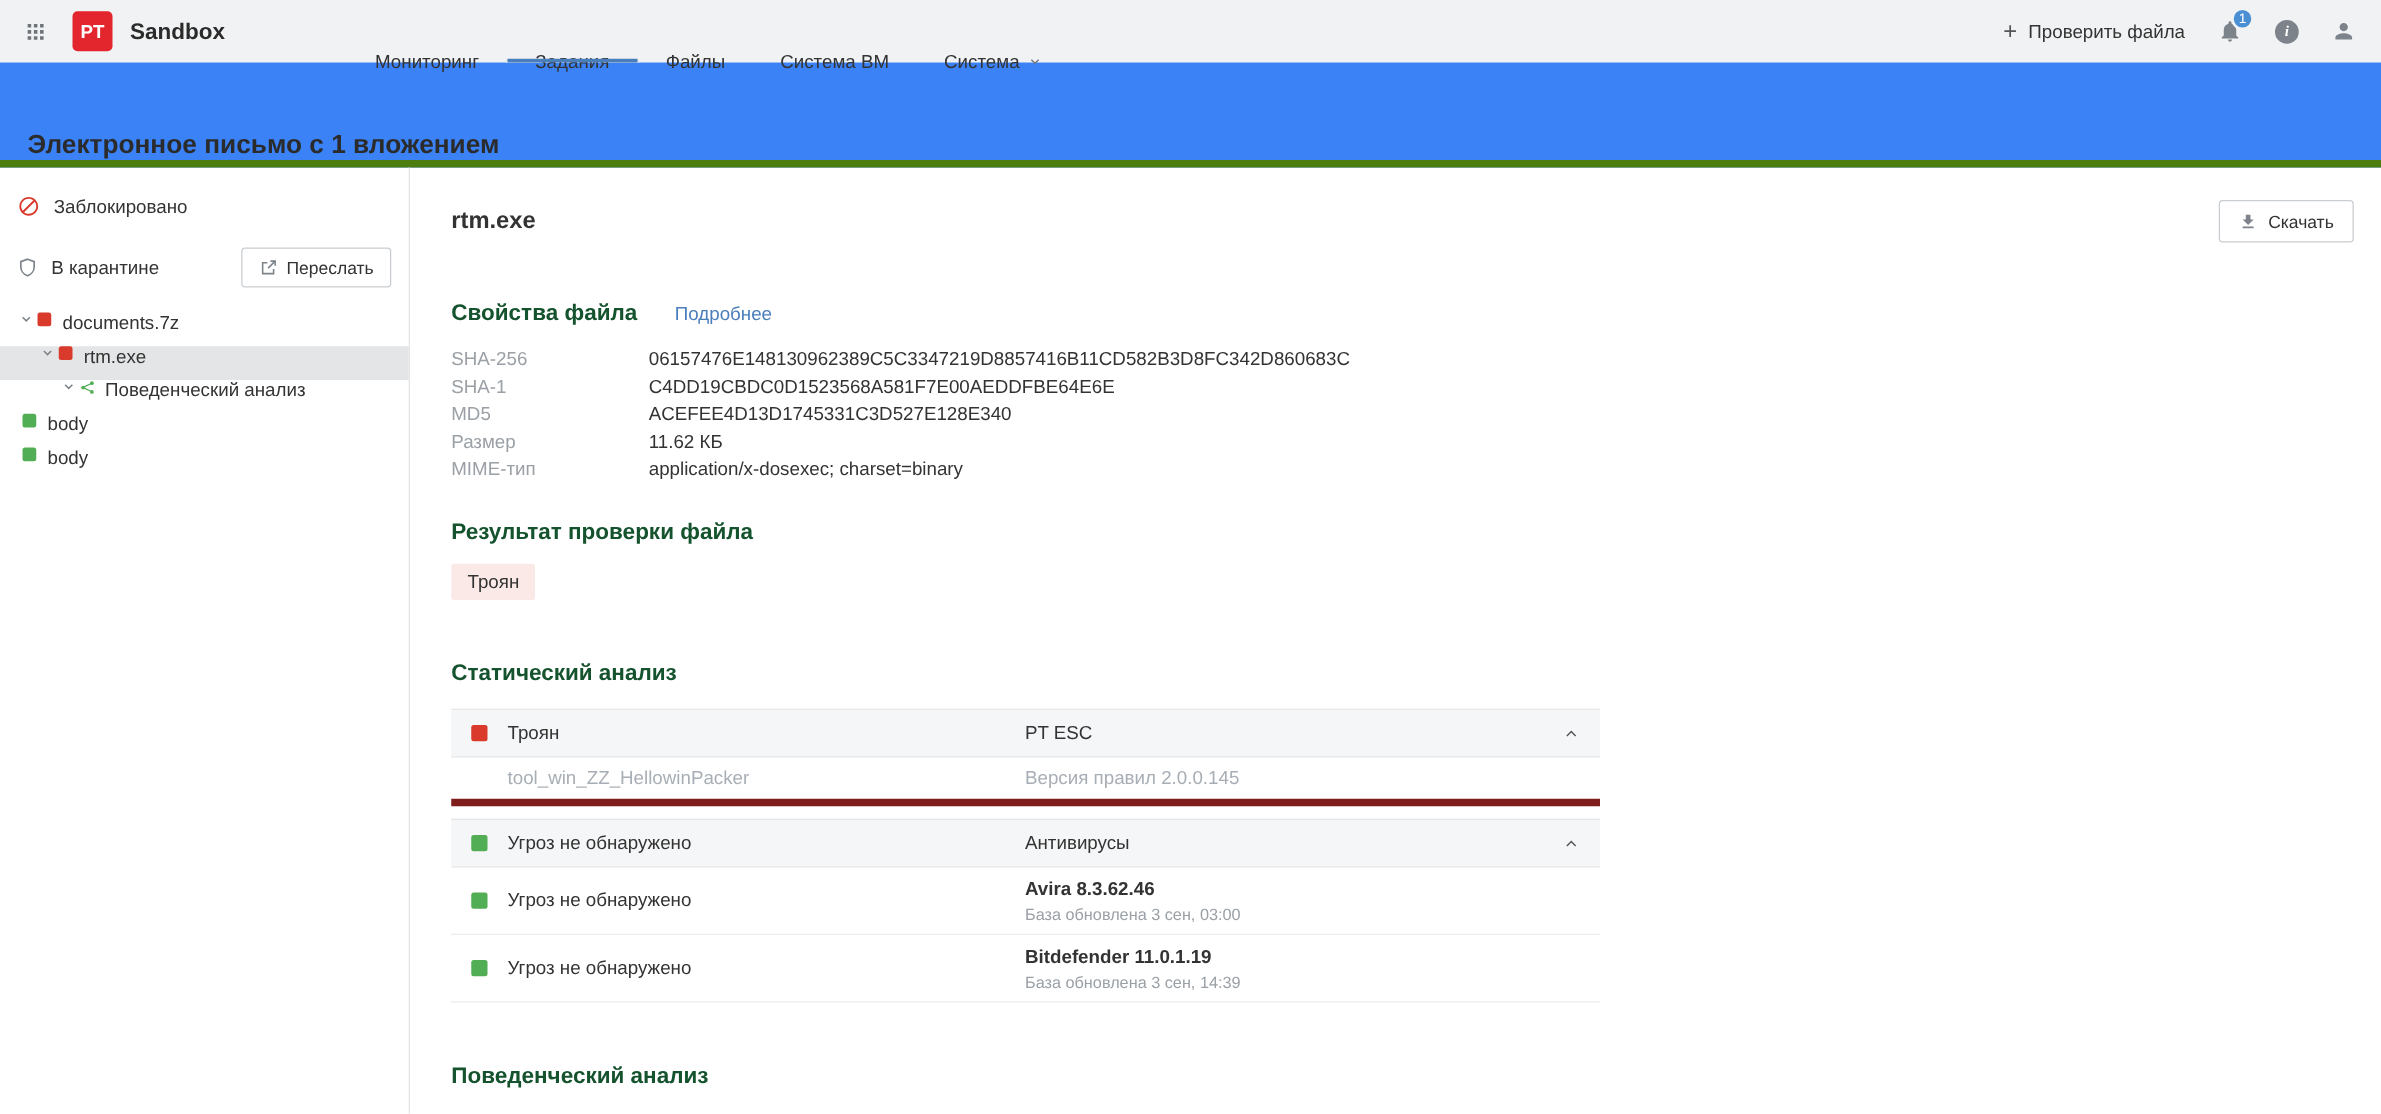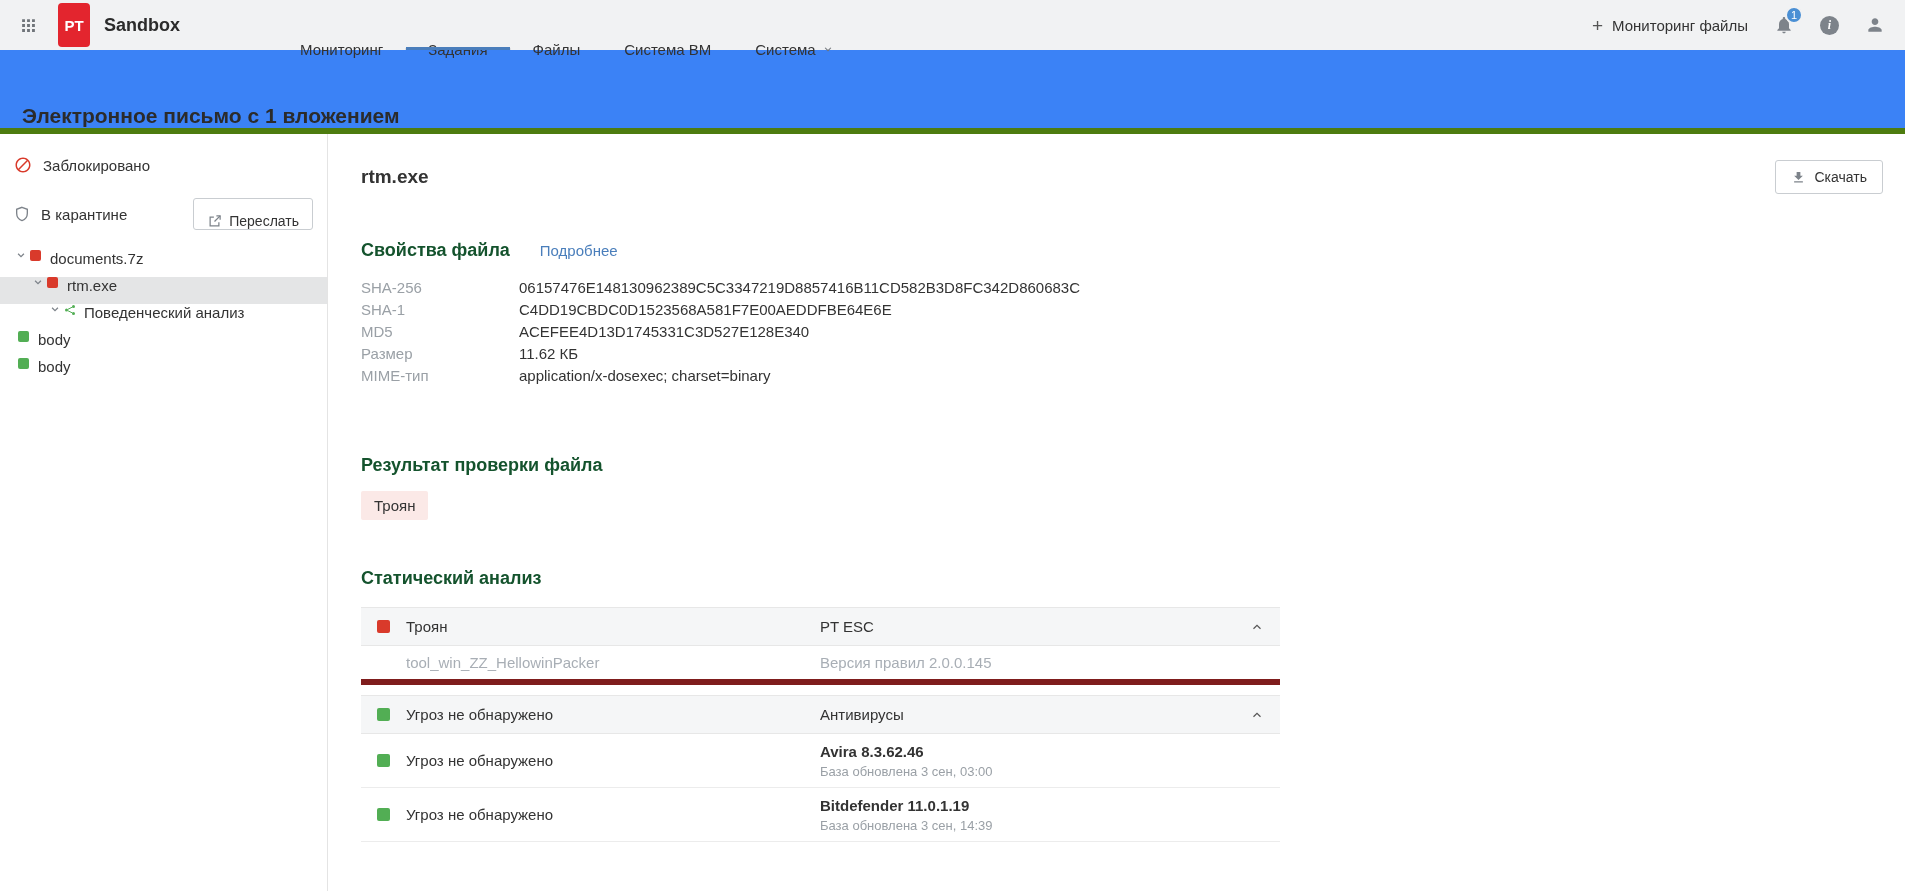--- a/index.html
+++ b/index.html
@@ -8,21 +8,21 @@
     font-family: "Liberation Sans", sans-serif;
     font-size: 15px; color: #333; background: #fff;
   }
   
   .topbar {
     height: 50px; background: #f1f2f3; display: flex; align-items: stretch;
   }
   .tb-left { display:flex; align-items:center; padding-left:14px; }
   .grid-btn { width:28px; height:28px; display:flex; align-items:center; justify-content:center; cursor:pointer; }
   .logo {
-    width:32px; height:44px; background:#e3252e; border-radius:4px; margin-left:16px;
+    width:32px; height:32px; background:#e3252e; border-radius:4px; margin-left:16px;
     color:#fff; font-weight:bold; font-size:15px; display:flex; align-items:center; justify-content:center;
   }
   .brand { font-weight:bold; font-size:18px; margin-left:14px; color:#2b2b2b; }
   .nav { display:flex; align-items:stretch; margin-left:98px; }
   .nav-item {
     display:flex; align-items:center; padding:0 22px; font-size:15px; color:#333;
     cursor:pointer; position:relative; gap:7px;margin-top:48px;
   }
   .nav-item.active {
     background:#eceeef; border-left:1px solid #dfe1e3; border-right:1px solid #dfe1e3;
@@ -49,21 +49,21 @@
     height:84px; display:flex; align-items:flex-end; padding-left:22px;
     border-bottom:6px solid #4d7c0f; background:#3b82f6;
   }
   .page-title { font-size:21px; font-weight:bold; color:#2b2b2b; }
   
   .layout { display:flex; height:757px; }
   .sidebar { width:328px; border-right:1px solid #e4e4e4; padding-top:10px; flex-shrink:0; }
   .side-row { display:flex; align-items:center; padding:12px 14px; gap:11px; font-size:15px; }
   .fwd-btn {
     margin-left:auto; height:32px; padding:0 13px; background:#fff; border:1px solid #c9cdd1;
-    border-radius:3px; display:flex; align-items:flex-end; gap:7px; font-size:14px; color:#333; cursor:pointer;
+    border-radius:3px; display:flex; align-items:center; gap:7px; font-size:14px; color:#333; cursor:pointer;
   }
   .tree { margin-top:8px; }
   .tree-row { height:27px; display:flex; align-items:flex-start; font-size:15px; cursor:pointer; }
   .tree-row.selected { background:#e4e5e6; }
   .tree-row .chev { width:18px; display:flex; justify-content:center; flex-shrink:0; }
   .tree-row .nochev { width:6px; flex-shrink:0; }
   .indent0 { padding-left:12px; } .indent1 { padding-left:29px; } .indent2 { padding-left:46px; }
   .sq { width:11px; height:11px; border-radius:2px; margin-right:9px; flex-shrink:0; }
   .sq-sm { width:13px; height:13px; border-radius:2px; flex-shrink:0; }
   .red { background:#d93a2b; } .green { background:#52ae54; }
@@ -77,21 +77,21 @@
     height:34px; padding:0 15px; background:#fff; border:1px solid #c9cdd1; border-radius:3px;
     display:flex; align-items:center; gap:9px; font-size:14px; color:#333; cursor:pointer;
   }
   .section-title { font-size:18px; font-weight:bold; color:#14532d; }
   .props-head { margin-top:46px; display:flex; align-items:baseline; gap:30px; }
   .more-link { color:#4a7ebb; font-size:15px; cursor:pointer; text-decoration:none; }
   .props { margin-top:16px; }
   .prop-row { display:flex; line-height:22px; }
   .prop-label { width:158px; color:#9aa0a6; flex-shrink:0; }
   .prop-value { color:#333; }
-  .verdict-title { margin-top:68px; }
+  .verdict-title { margin-top:28px; }
   .verdict-badge {
     display:inline-block; margin-top:15px; padding:6px 13px; background:#fbe9e7;
     border-radius:2px; font-size:15px; color:#333;
   }
   .static-title { margin-top:48px; }
   .tbl { margin-top:18px; width:919px; }
   .grp-head {
     height:39px; background:#f5f6f7; border-top:1px solid #e7e7e7; border-bottom:1px solid #e7e7e7;
     display:flex; align-items:center; padding:0 16px; cursor:pointer;
   }
@@ -134,21 +134,21 @@
       <span style="display:flex;">
         <svg width="10" height="10" viewBox="0 0 24 24" fill="none" stroke="#6f7479" stroke-width="2.5">
             <path d="M5 9l7 7 7-7"></path>
           </svg>
       </span>
     </div>
   </div>
   <div class="tb-right">
     <div class="check-files">
       <span class="plus">+</span>
-      <span>Мониторинг файлы</span>
+      <span>Проверить файла</span>
     </div>
     <div class="icon-btn">
       <svg width="20" height="20" viewBox="0 0 24 24" fill="#7d838a">
           <path d="M12 22c1.1 0 2-.9 2-2h-4c0 1.1.9 2 2 2zm6-6v-5c0-3.07-1.63-5.64-4.5-6.32V4c0-.83-.67-1.5-1.5-1.5S10.5 3.17 10.5 4v.68C7.64 5.36 6 7.92 6 11v5l-2 2v1h16v-1l-2-2z"></path>
         </svg>
       <span class="bell-badge">1</span>
     </div>
     <div class="icon-btn">
       <span class="info-circle">i</span>
     </div>

